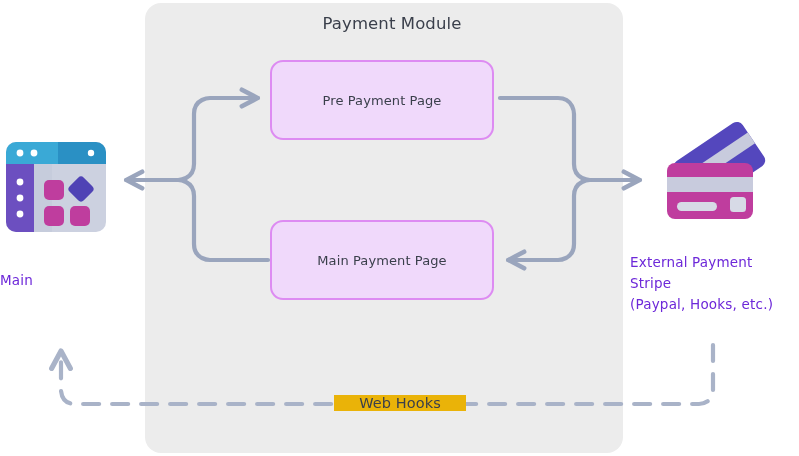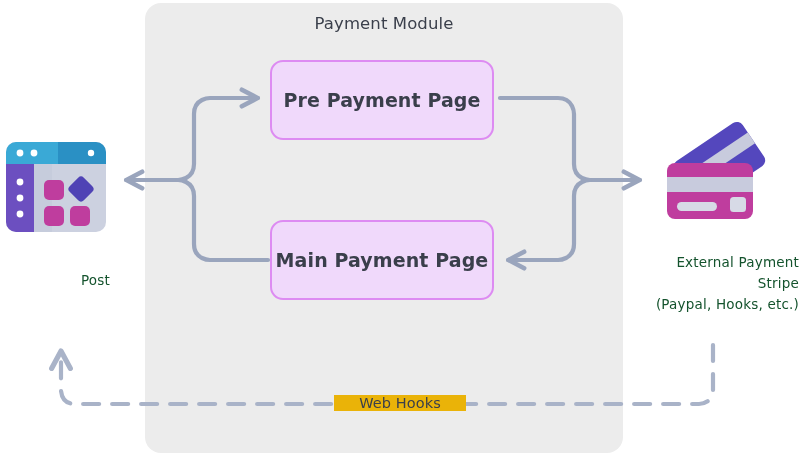--- a/index.html
+++ b/index.html
@@ -33,40 +33,40 @@
   }
   .module-title {
     position: absolute;
     left: 145px;
     top: 14px;
     width: 478px;
     text-align: center;
     font-size: 16.5px;
     color: #3a3f4b;
     letter-spacing: .1px;
+    padding-left: 8px;
   }
 
   
   .page-box {
     position: absolute;
     width: 224px;
     height: 80px;
     background: #f0d9fb;
     border: 2.6px solid #dd8bf2;
     border-radius: 13px;
     box-sizing: border-box;
     display: flex;
     align-items: center;
     justify-content: center;
   }
   .page-box .page-label {
-    font-size: 19px;
+    font-size: 13px;
     color: #3a3f4b;
     letter-spacing: .1px;
-    font-weight: bold;
   }
   #box-pre  { left: 270px; top: 60px; }
   #box-post { left: 270px; top: 220px; }
 
   
   .wires {
     position: absolute;
     left: 0;
     top: 0;
     width: 799px;
@@ -76,24 +76,24 @@
 
   
   .side-icon {
     position: absolute;
   }
   #icon-app  { left: 6px;  top: 142px; }
   #icon-card { left: 660px; top: 115px; }
 
   .side-label {
     position: absolute;
-    text-align: right;
+    text-align: left;
     font-size: 13.5px;
     line-height: 1.55;
-    color: #14532d;
+    color: #6d28d9;
     letter-spacing: .2px;
   }
   #label-app  { left: 0px;  top: 270px; width: 110px; }
   #label-gateway { left: 630px; top: 252px; width: 169px; }
 
   
   .webhook-label {
     position: absolute;
     left: 334px;
     top: 395px;
@@ -193,21 +193,21 @@
         <rect x="38" y="38" width="20" height="20" rx="5" ry="5" fill="#bf3d9e"></rect>
         <rect x="38" y="64" width="20" height="20" rx="5" ry="5" fill="#bf3d9e"></rect>
         <rect x="64" y="64" width="20" height="20" rx="5" ry="5" fill="#bf3d9e"></rect>
 
         <rect x="65" y="37" width="20" height="20" rx="4" ry="4" fill="#4f43b5" transform="rotate(45 75 47)"></rect>
       </g>
     </svg>
   </div>
 
   <div class="side-label" id="label-app">
-    <div>Post</div>
+    <div>Main</div>
   </div>
 
   <div class="side-icon" id="icon-card">
     <svg width="110" height="110" viewBox="0 0 110 110" xmlns="http://www.w3.org/2000/svg">
 
       <g transform="rotate(-34 58 52)">
         <rect x="20" y="24" width="82" height="52" rx="7" ry="7" fill="#5447bd"></rect>
         <rect x="20" y="40" width="82" height="13" fill="#c8cbdd"></rect>
       </g>
 

